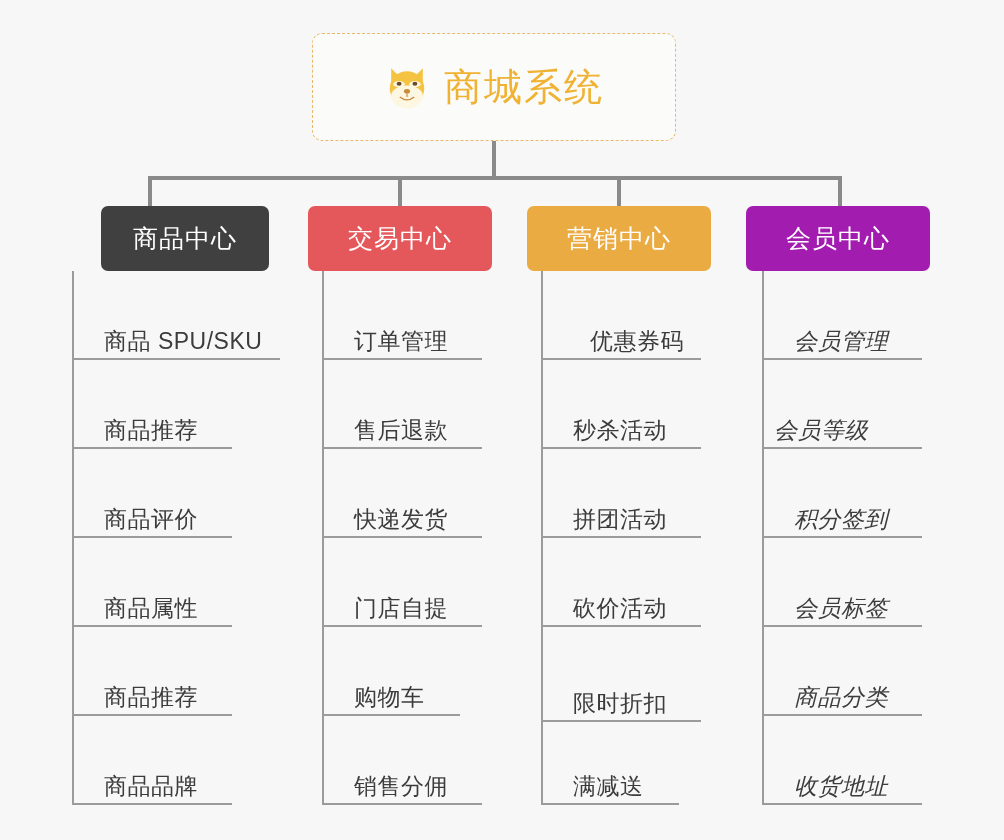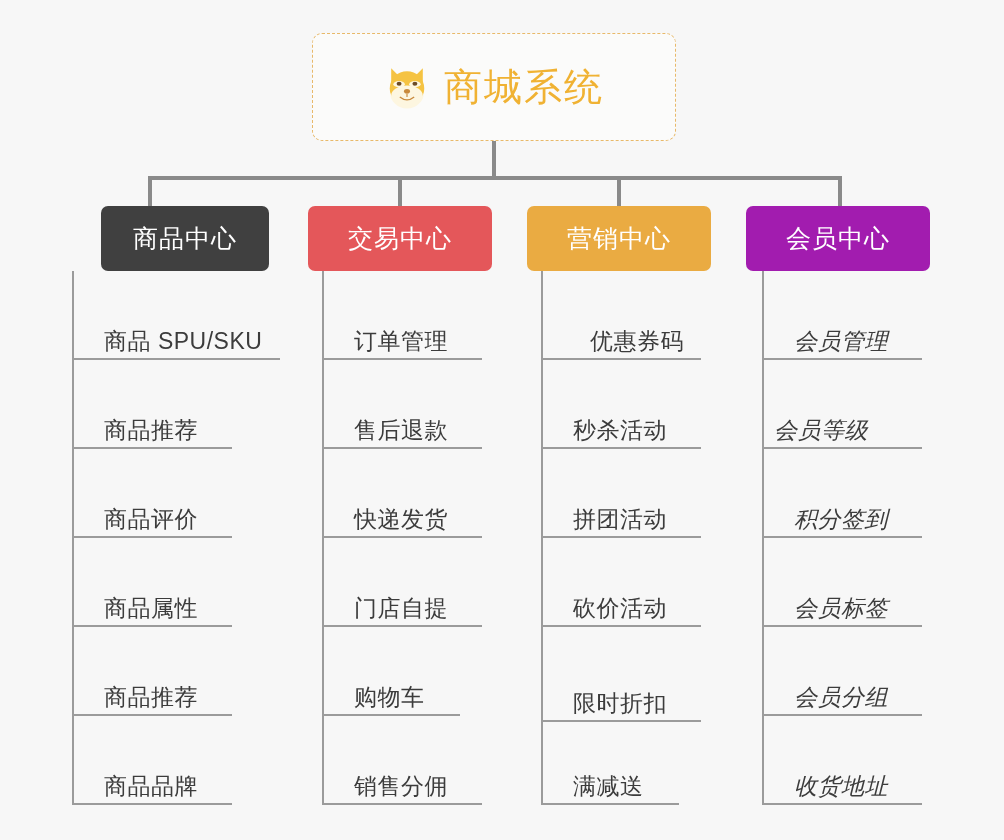--- a/index.html
+++ b/index.html
@@ -231,21 +231,21 @@
         <div class="leaf-item" style="top: 89px; width: 160px; padding-left: 12px;">
           <span class="leaf-label">会员等级</span>
         </div>
         <div class="leaf-item" style="top: 178px; width: 160px;">
           <span class="leaf-label">积分签到</span>
         </div>
         <div class="leaf-item" style="top: 267px; width: 160px;">
           <span class="leaf-label">会员标签</span>
         </div>
         <div class="leaf-item" style="top: 356px; width: 160px;">
-          <span class="leaf-label">会员分组</span>
+          <span class="leaf-label">商品分类</span>
         </div>
         <div class="leaf-item" style="top: 445px; width: 160px;">
           <span class="leaf-label">收货地址</span>
         </div>
       </div>
     </div>
 
 </div>
 
 </body></html>

